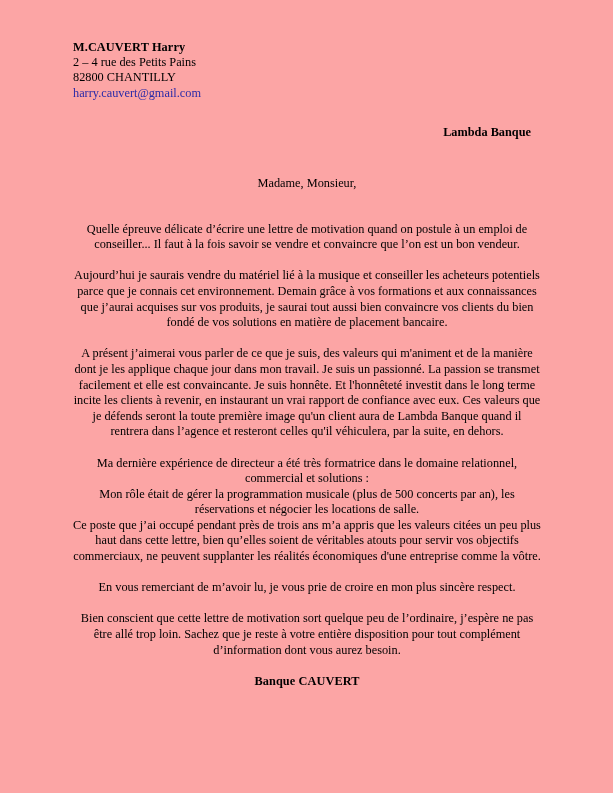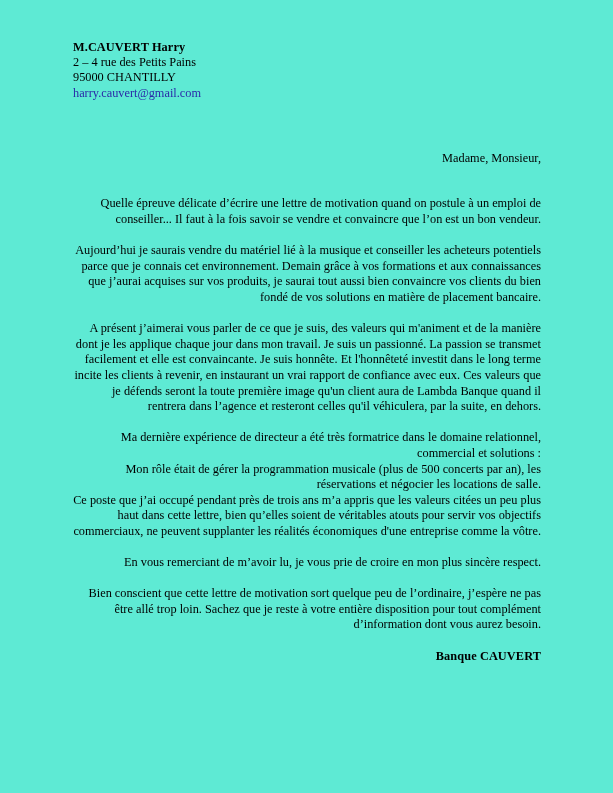--- a/index.html
+++ b/index.html
@@ -13,21 +13,21 @@
     height: 793px;
     overflow: hidden;
     font-family: "Liberation Serif", "DejaVu Serif", serif;
     color: #000000;
     -webkit-font-smoothing: antialiased;
   }
   .page {
     position: relative;
     width: 613px;
     height: 793px;
-    background: #5eead4;
+    background: #fca5a5;
     box-sizing: border-box;
     padding: 40px 72px 0 73px;
   }
 
   
   .sender {
     margin: 0;
     font-size: 12.3px;
     line-height: 15.2px;
   }
@@ -47,24 +47,24 @@
     margin-top: 24px;
     text-align: right;
     padding-right: 10px;
     font-size: 12.3px;
     font-weight: bold;
     line-height: 15.2px;
   }
 
   
   .body-text {
-    margin-top: 50px;
+    margin-top: 36px;
     font-size: 12.3px;
     line-height: 15.6px;
-    text-align: right;
+    text-align: center;
   }
   .salutation {
     margin: 0 0 30px 0;
   }
   .para {
     margin: 0 0 15.6px 0;
   }
   .para.tight {
     margin-bottom: 0;
   }
@@ -78,24 +78,25 @@
   }
 </style>
 </head>
 <body>
 
 <div class="page">
 
   <div class="sender">
     <div class="line name">M.CAUVERT Harry</div>
     <div class="line">2 – 4 rue des Petits Pains</div>
-    <div class="line">95000 CHANTILLY</div>
+    <div class="line">82800 CHANTILLY</div>
     <div class="line email">harry.cauvert@gmail.com</div>
   </div>
 
+  <div class="recipient">Lambda Banque</div>
 
   <div class="body-text">
 
     <p class="salutation">Madame, Monsieur,</p>
 
     <p class="para">Quelle épreuve délicate d’écrire une lettre de motivation quand on postule à un emploi de conseiller... Il faut à la fois savoir se vendre et convaincre que l’on est un bon vendeur.</p>
 
     <p class="para">Aujourd’hui je saurais vendre du matériel lié à la musique et conseiller les acheteurs potentiels parce que je connais cet environnement. Demain grâce à vos formations et aux connaissances que j’aurai acquises sur vos produits, je saurai tout aussi bien convaincre vos clients du bien fondé de vos solutions en matière de placement bancaire.</p>
 
     <p class="para">A présent j’aimerai vous parler de ce que je suis, des valeurs qui m'animent et de la manière dont je les applique chaque jour dans mon travail. Je suis un passionné. La passion se transmet facilement et elle est convaincante. Je suis honnête. Et l'honnêteté investit dans le long terme incite les clients à revenir, en instaurant un vrai rapport de confiance avec eux. Ces valeurs que je défends seront la toute première image qu'un client aura de Lambda Banque quand il rentrera dans l’agence et resteront celles qu'il véhiculera, par la suite, en dehors.</p>

